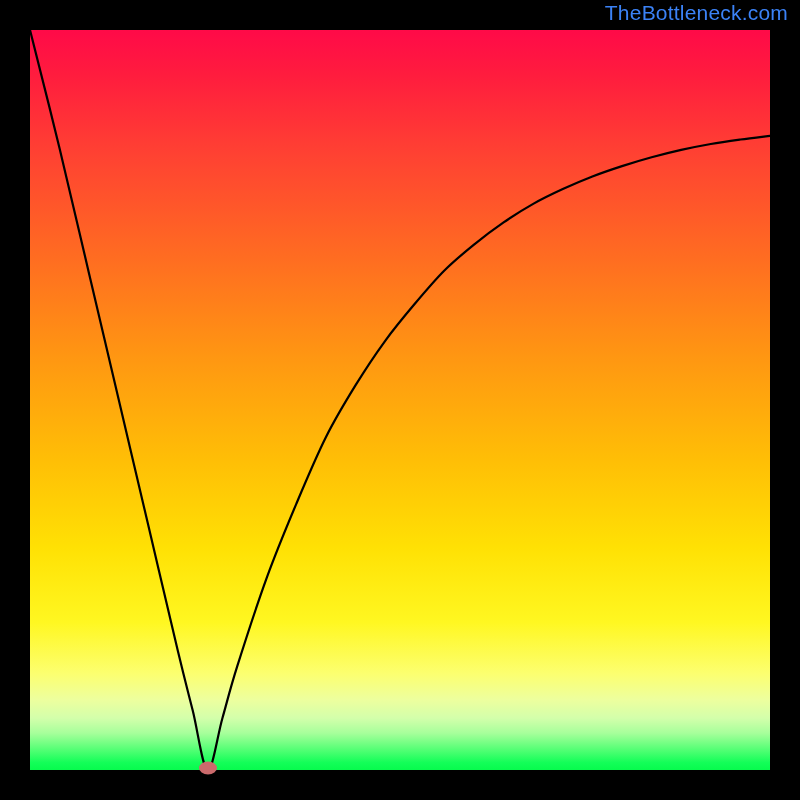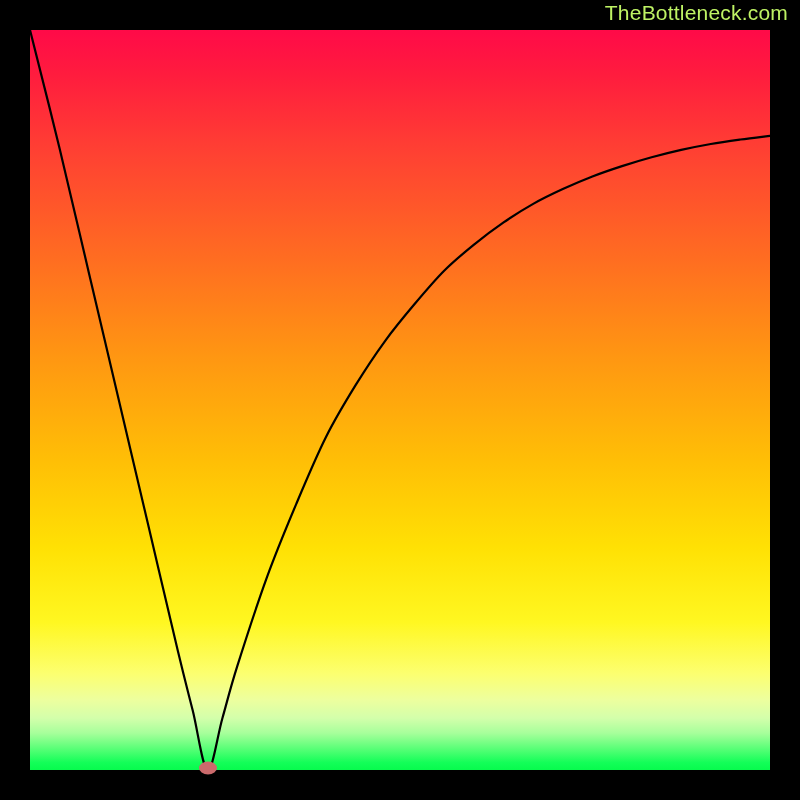--- a/index.html
+++ b/index.html
@@ -14,21 +14,21 @@
   .outer {
     position: relative;
     width: 800px;
     height: 800px;
     background: #000;
   }
   .attrib {
     position: absolute;
     top: 1px;
     right: 12px;
-    color: #bef264;
+    color: #3b82f6;
     font-size: 21px;
     font-weight: 400;
     letter-spacing: 0.2px;
     font-family: Arial, Helvetica, sans-serif;
   }
   .plot {
     position: absolute;
     left: 30px;
     top: 30px;
     width: 740px;

